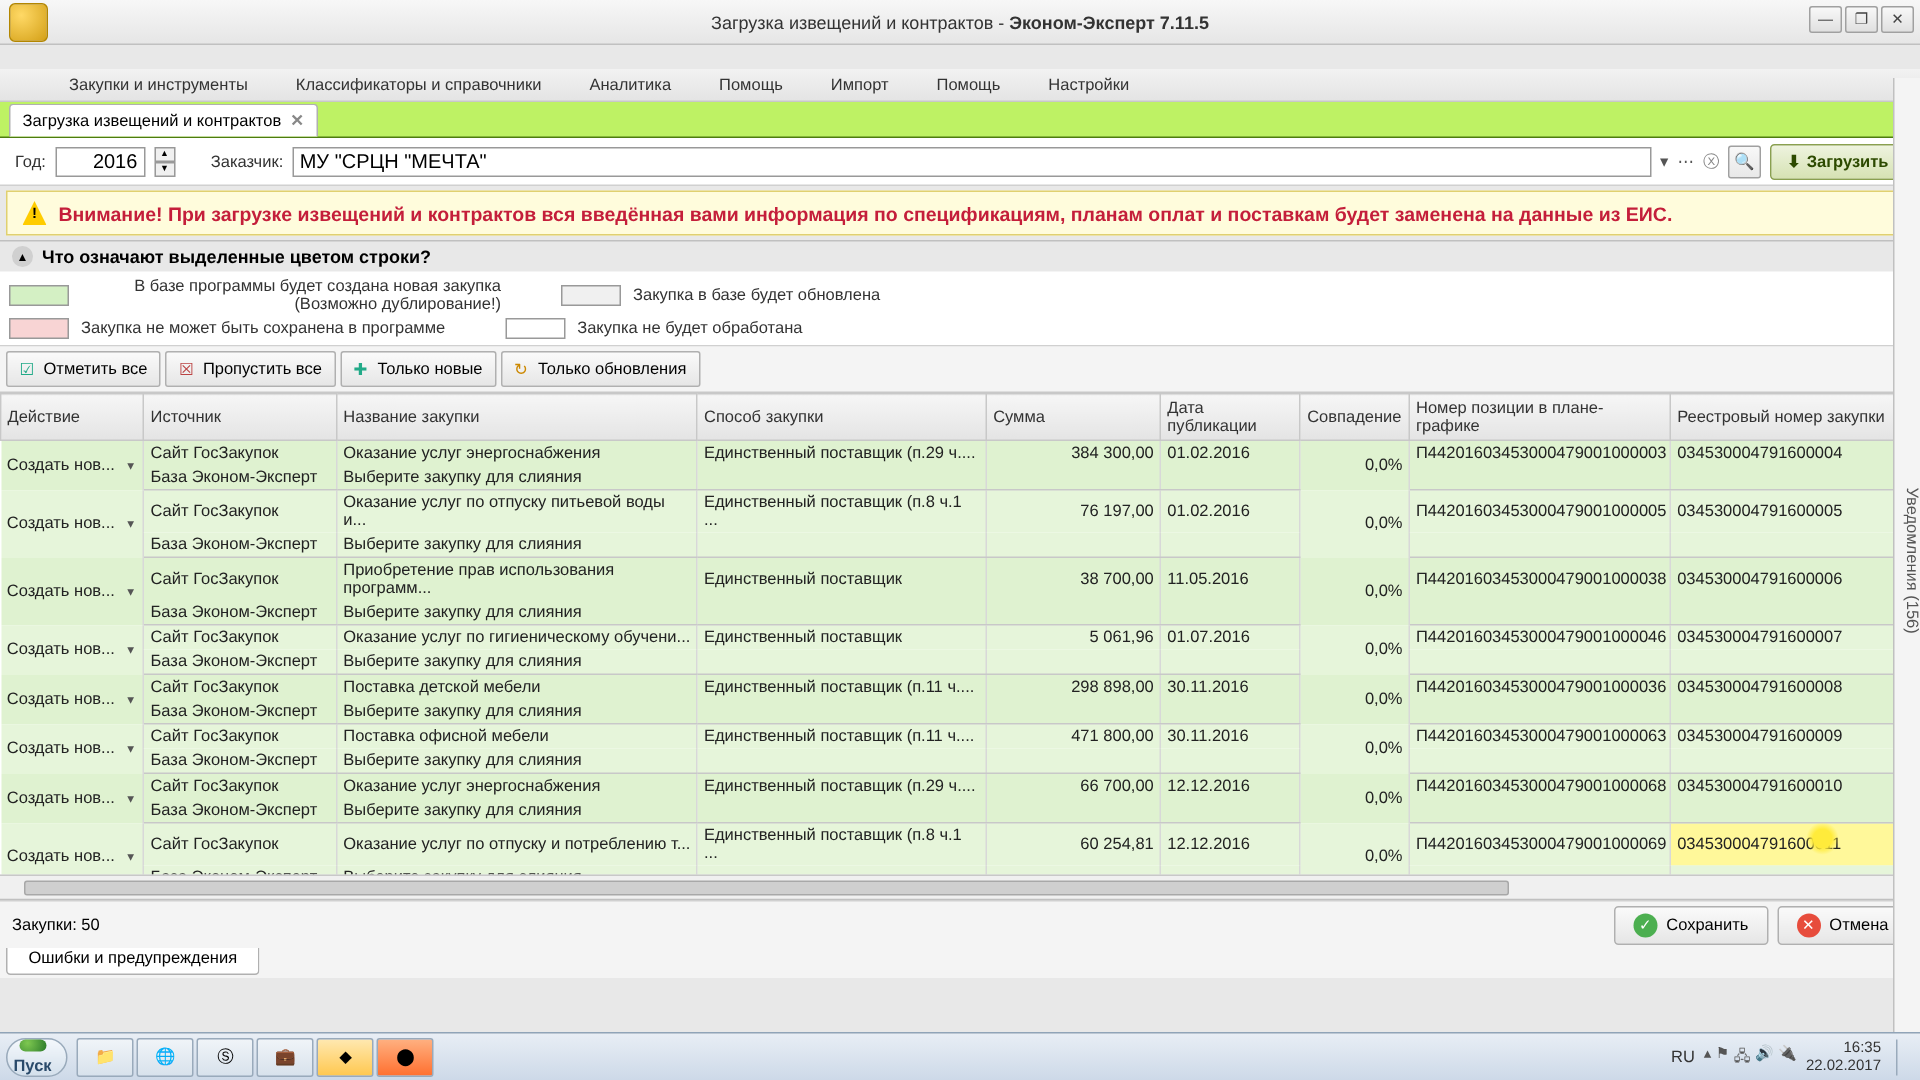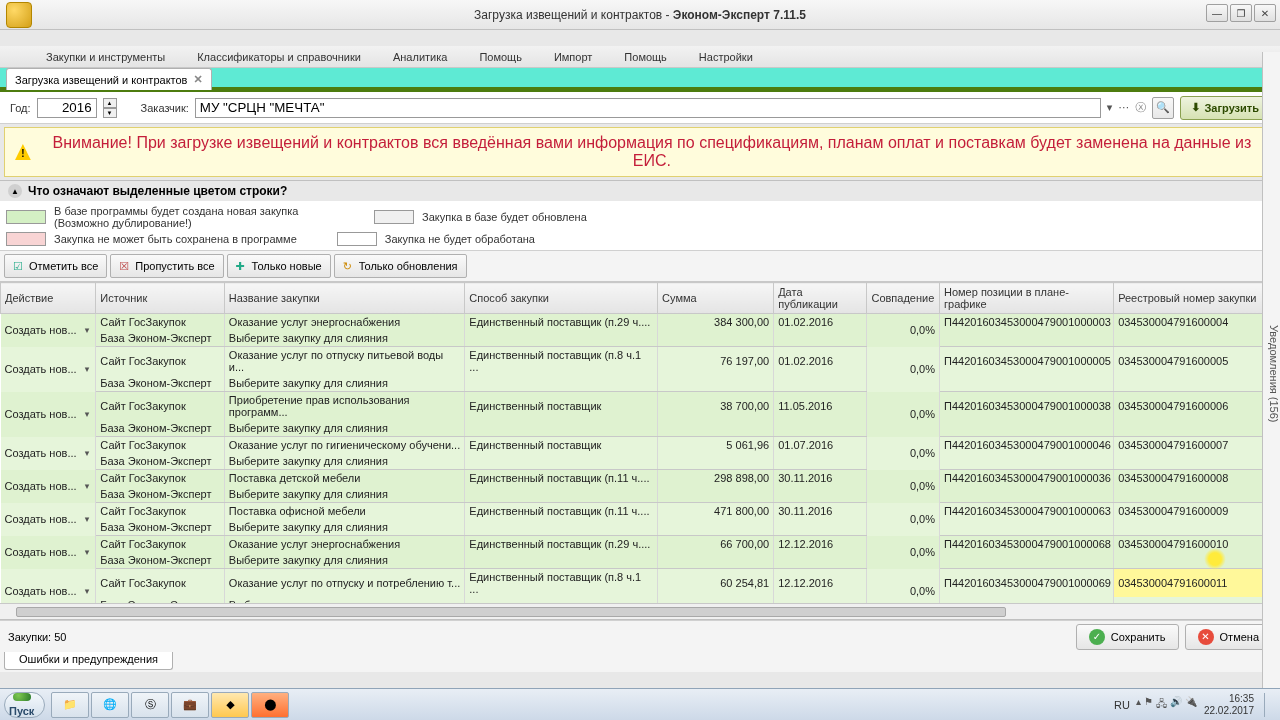--- a/index.html
+++ b/index.html
@@ -11,45 +11,45 @@
 .title-text { position: absolute; left: 50%; transform: translateX(-50%); color: #333; font-size: 12px; }
 .title-text b { font-weight: bold; text-align: right; }
 .win-controls { position: absolute; right: 4px; top: 4px; display: flex; gap: 2px; }
 .win-btn { width: 22px; height: 18px; border: 1px solid #a0a0a0; background: linear-gradient(#f8f8f8,#e0e0e0); border-radius: 2px; display:flex; align-items:center; justify-content:center; cursor:pointer; font-size:10px; color:#444; }
 
 
 .menubar { height: 22px; background: linear-gradient(#f2f2f2, #e4e4e4); display: flex; align-items: center; padding: 0 40px; border-bottom: 1px solid #c8c8c8; gap: 20px; margin-top: 16px; }
 .menu-item { color: #333; cursor: pointer; padding: 2px 6px; }
 
 
-.tabstrip { height: 24px; background: #5eead4; display: flex; padding: 0 6px; position: relative; border-bottom: 5px solid #4d7c0f; }
+.tabstrip { height: 24px; background: #bef264; display: flex; align-items: flex-end; padding: 0 6px; position: relative; border-bottom: 1px solid #4d7c0f; }
 .doc-tab { height: 22px; background: #fff; border: 1px solid #b0b0b0; border-bottom: none; border-radius: 3px 3px 0 0; padding: 0 8px; display: flex; align-items: center; gap: 6px; font-size: 11px; }
 .tab-close { color: #888; cursor: pointer; font-weight: bold; }
 .tabstrip-expand { position: absolute; right: 6px; top: 4px; color: #555; cursor:pointer; }
 
 
 .filterbar { height: 32px; background: #fff; display: flex; align-items: center; padding: 0 10px; gap: 6px; border-bottom: 1px solid #d0d0d0; }
 .label { color: #333; }
 .year-input { width: 60px; height: 20px; border: 1px solid #999; padding: 0 4px; text-align: right; }
 .spinner { width: 14px; height: 20px; display:flex; flex-direction:column; }
 .spinner div { flex:1; border:1px solid #999; background:#f0f0f0; font-size:6px; text-align:center; cursor:pointer; line-height:8px; }
 .customer-input { flex: 1; height: 20px; border: 1px solid #999; padding: 0 4px; background:#fff; }
 .icon-btn { width: 22px; height: 22px; border: 1px solid #a0a0a0; background: linear-gradient(#f8f8f8,#e8e8e8); border-radius: 2px; display:flex; align-items:center; justify-content:center; cursor:pointer; }
 .load-btn { height: 24px; border: 1px solid #8aa050; background: linear-gradient(#eef3df,#d6e2b3); border-radius: 3px; padding: 0 10px; display:flex; align-items:center; gap:4px; cursor:pointer; font-weight:bold; color:#2d4a00; }
 
 
 .warningbar { background: #fffcdc; border: 1px solid #e0d070; margin: 3px 4px 0; padding: 6px 10px; display:flex; align-items:center; gap:8px; }
 .warn-icon { width:16px; height:16px; background: #ffcc00; clip-path: polygon(50% 0, 100% 100%, 0 100%); position:relative; }
 .warn-icon::after { content:'!'; position:absolute; left:50%; top:55%; transform:translate(-50%,-50%); color:#000; font-weight:bold; font-size:10px;}
-.warning-text { color: #c41e3a; font-weight: normal; font-size: 16px; text-align: center; }
+.warning-text { color: #c41e3a; font-weight: bold; font-size: 13px; text-align: center; }
 
 
 .legend-header { background: #e8e8e8; border-top:1px solid #c0c0c0; margin-top:3px; padding: 3px 8px; display:flex; align-items:center; gap:6px; font-weight:bold; font-size:12px; }
 .collapse-icon { width:14px; height:14px; background:#d0d0d0; border-radius:7px; display:flex; align-items:center; justify-content:center; cursor:pointer; font-size:8px; }
-.legend-body { background:#fff; padding:4px 6px; display:flex; flex-direction:column; gap:3px; border-bottom:1px solid #d0d0d0;}
+.legend-body { background:#fff; padding:4px 6px; display:flex; flex-direction:column; gap:3px; border-bottom:1px solid #d0d0d0;text-align:right;}
 .legend-row { display:flex; gap:40px; }
 .legend-item { display:flex; align-items:center; gap:8px; }
 .swatch { width:40px; height:14px; border:1px solid #999; }
 .sw-green { background:#d4f0c4; }
 .sw-gray { background:#f0f0f0; }
 .sw-pink { background:#f8d4d4; }
 .sw-white { background:#fff; }
 .legend-text { color:#333; max-width:280px; }
 
 

